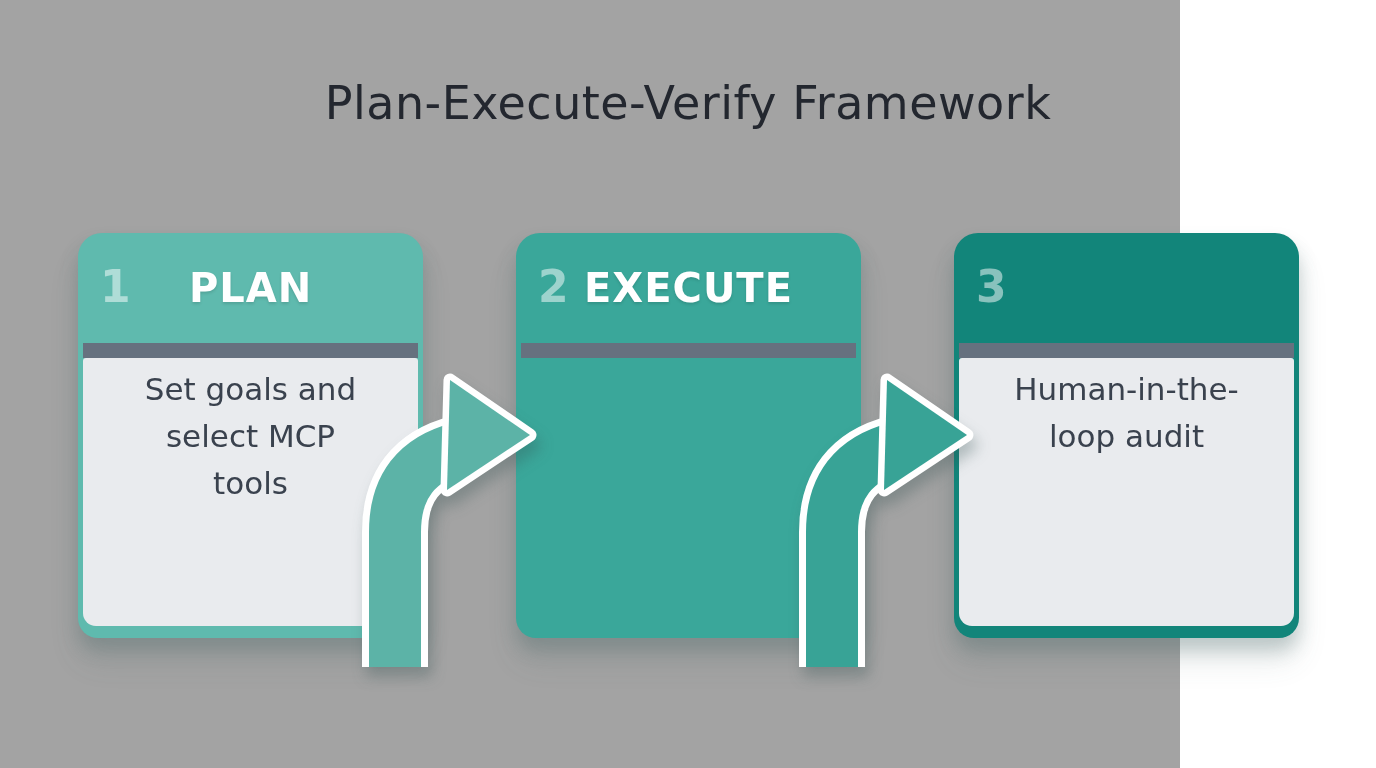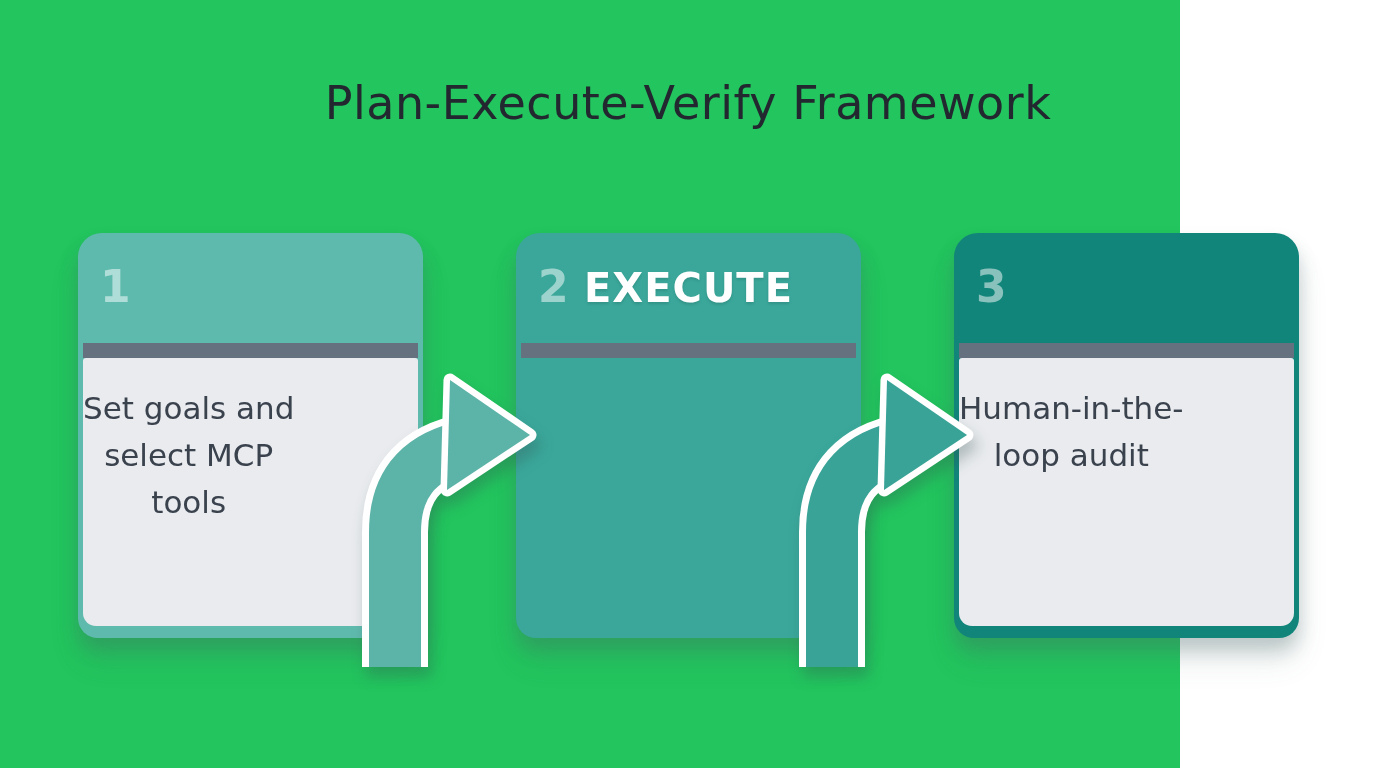--- a/index.html
+++ b/index.html
@@ -1,18 +1,18 @@
 <!DOCTYPE html>
 <html><head>
 <meta charset="utf-8">
 <style>
   * { margin:0; padding:0; box-sizing:border-box; }
   html,body { width:1376px; height:768px; background:#ffffff; overflow:hidden;
               font-family:"DejaVu Sans","Liberation Sans",sans-serif; }
-  .stage { position:relative; width:1180px; height:768px; background:#22c55e; }
+  .stage { position:relative; width:1180px; height:768px; background:#a3a3a3; }
 
   .diagram-title {
     position:absolute; top:76px; left:0; width:1376px;
     text-align:center; font-size:46px; font-weight:400;
     color:#23272f; letter-spacing:0.5px;
   }
 
   .card {
     position:absolute; top:233px; width:345px; height:405px;
     border-radius:24px 24px 20px 20px;
@@ -28,22 +28,22 @@
     font-size:44px; font-weight:700; color:rgba(255,255,255,0.5);
   }
   .step-title {
     font-size:40px; font-weight:700; color:#ffffff; letter-spacing:1px;
     text-shadow:0 2px 3px rgba(0,0,0,0.12);
   }
   .divider-bar { height:15px; margin:0 5px; background:#66717f; }
   .card-body {
     position:absolute; top:125px; left:5px; right:5px; bottom:12px;
     background:#e9ebee; border-radius:3px 3px 13px 13px;
-    display:flex; 
-    padding-top:27px;
+    display:flex; justify-content:center;
+    padding-top:8px;
   }
   .step-description {
     max-width:300px; text-align:center; white-space:pre-line;
     font-size:31px; line-height:47px; color:#3a424e;
   }
 
   .arrow {
     position:absolute; top:372px; z-index:2;
     filter:drop-shadow(4px 10px 7px rgba(50,80,80,0.30));
   }
@@ -53,20 +53,21 @@
 </head>
 <body>
 
 <div class="stage">
 
   <div class="diagram-title">Plan-Execute-Verify Framework</div>
 
   <div class="card" style="left: 78px; background: rgb(95, 186, 174);">
     <div class="card-header">
       <span class="step-number">1</span>
+      <span class="step-title">PLAN</span>
     </div>
     <div class="divider-bar"></div>
     <div class="card-body">
       <div class="step-description">Set goals and
 select MCP
 tools</div>
     </div>
   </div>
 
   <div class="card" style="left: 516px; background: rgb(58, 167, 154);">

